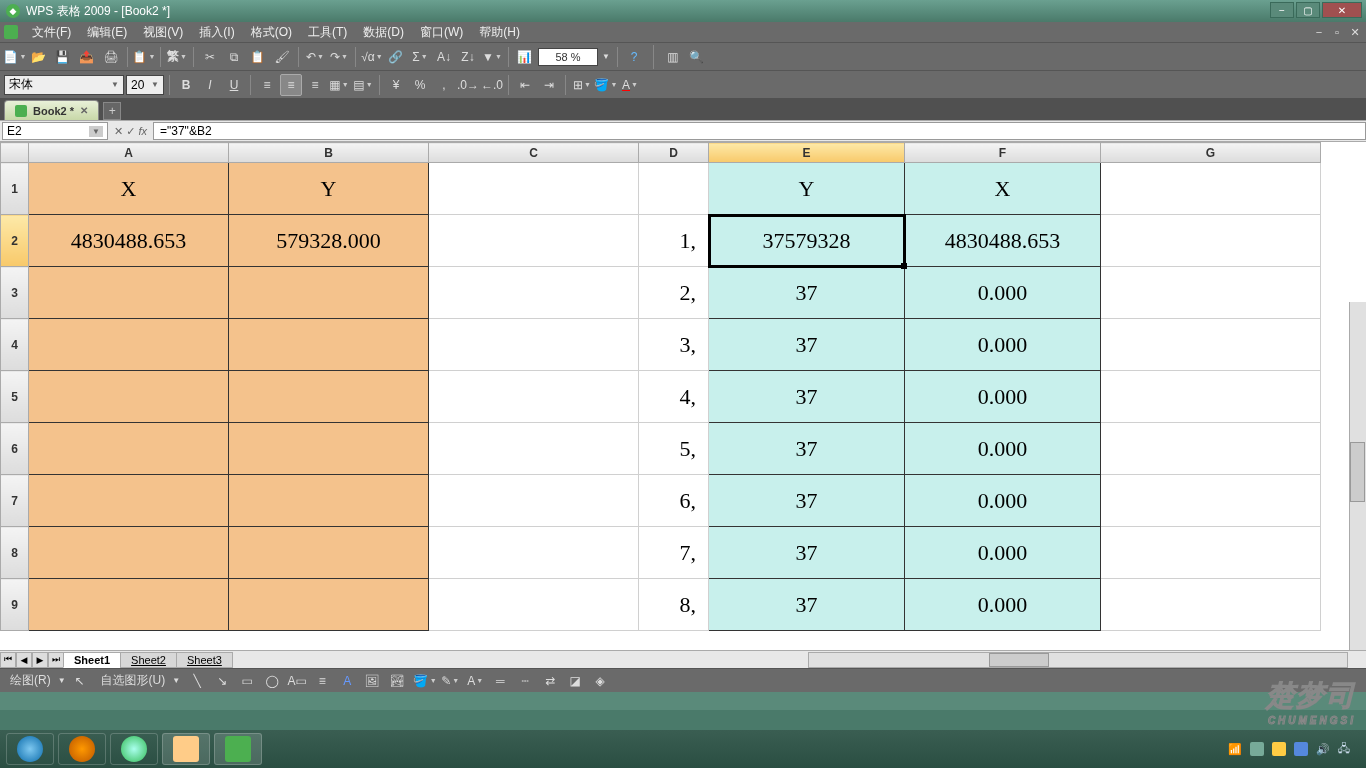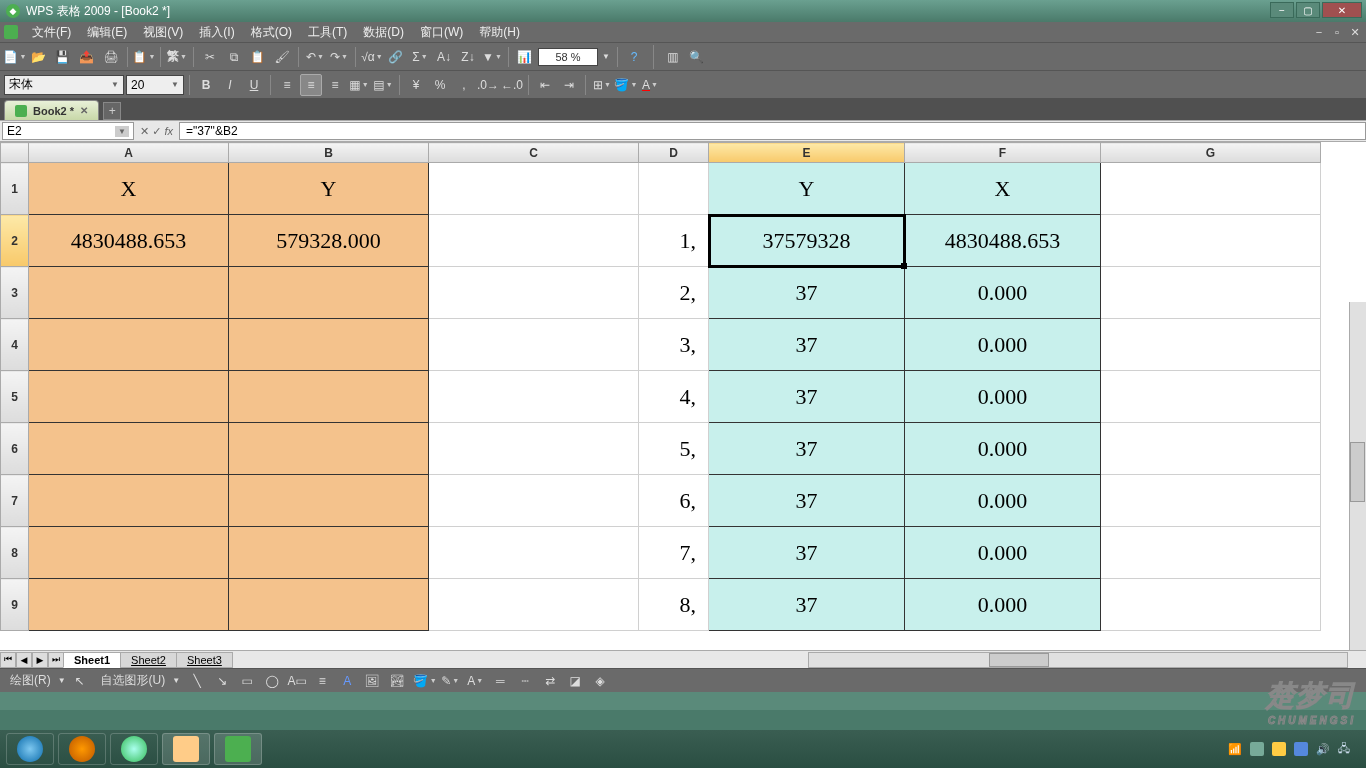--- a/index.html
+++ b/index.html
@@ -31,21 +31,21 @@
 
 
 .doctabs { height:22px; background:#505050; display:flex; align-items:flex-end; padding-left:4px; }
 .doctab { height:20px; background:linear-gradient(#e8f0d8,#c8d8a8); border:1px solid #888; border-bottom:none; border-radius:4px 4px 0 0; padding:0 10px; display:flex; align-items:center; font-size:11px; font-weight:bold; color:#333; gap:6px; }
 .doctab .x { font-size:10px; color:#666; cursor:pointer; }
 .doctab .ic { width:12px; height:12px; background:#4caf50; border-radius:2px; }
 .addtab { width:18px; height:18px; background:#666; border:1px solid #888; display:flex; align-items:center; justify-content:center; color:#ccc; font-size:12px; margin-left:4px; cursor:pointer; }
 
 
 .formulabar { height:22px; background:#e8e8e8; border-top:1px solid #aaa; border-bottom:1px solid #aaa; display:flex; align-items:center; font-size:12px; }
-.namebox { width:132px; height:18px; background:#fff; border:1px solid #999; display:flex; align-items:center; padding:0 4px; margin-left:2px; }
+.namebox { width:106px; height:18px; background:#fff; border:1px solid #999; display:flex; align-items:center; padding:0 4px; margin-left:2px; }
 .namebox .arrow { margin-left:auto; font-size:8px; color:#666; background:#ccc; padding:1px 3px; }
 .fxbtns { display:flex; align-items:center; gap:3px; margin:0 6px; color:#666; }
 .fxbtns span { cursor:pointer; font-size:11px; }
 .formulainput { flex:1; height:18px; background:#fff; border:1px solid #999; padding:0 6px; display:flex; align-items:center; }
 
 
 .sheet-area { position:relative; background:#fff; height:508px; overflow:hidden; }
 .sheet-table { border-collapse:collapse; table-layout:fixed; }
 .colhead { height:20px; background:linear-gradient(#f4f4f4,#dcdcdc); border:1px solid #aaa; text-align:center; font-size:12px; color:#333; cursor:pointer; }
 .colhead.sel { background:linear-gradient(#fde9a8,#f8c96a); }
@@ -152,21 +152,21 @@
   <span class="sep" style="margin:0 6px;height:24px"></span>
   <span class="tbtn">▥</span>
   <span class="tbtn">🔍</span>
 </div>
 
 <div class="toolbar">
   <div class="tcombo" style="width:120px">
     <span>宋体</span>
       <span class="arrow">▼</span>
   </div>
-  <div class="tcombo" style="width:58px">
+  <div class="tcombo" style="width:38px">
     <span>20</span>
       <span class="arrow">▼</span>
   </div>
   <span class="sep"></span>
   <span class="tbtn">
       <b>B</b>
     </span>
   <span class="tbtn">
       <i>I</i>
     </span>

